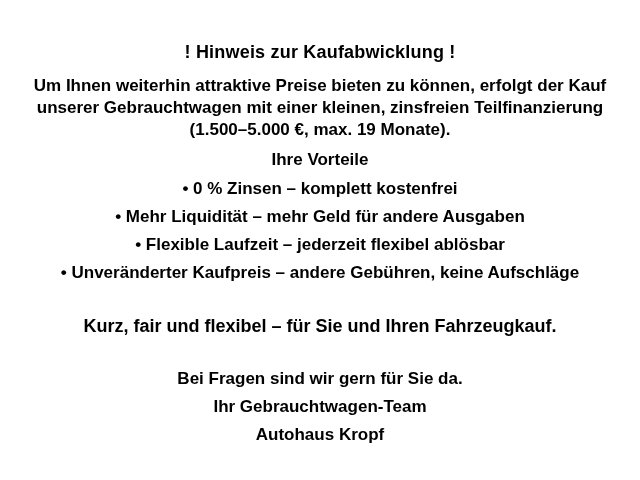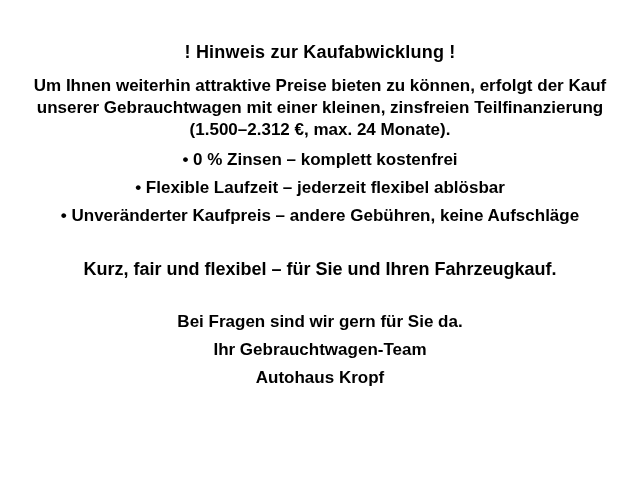--- a/index.html
+++ b/index.html
@@ -58,25 +58,27 @@
     margin: 0 0 8px 0;
   }
 </style>
 </head>
 <body>
 
 <div class="page">
 
   <div class="title">! Hinweis zur Kaufabwicklung !</div>
 
-  <div class="intro">Um Ihnen weiterhin attraktive Preise bieten zu können, erfolgt der Kauf unserer Gebrauchtwagen mit einer kleinen, zinsfreien Teilfinanzierung (1.500–2.312 €, max. 24 Monate).</div>
+  <div class="intro">Um Ihnen weiterhin attraktive Preise bieten zu können, erfolgt der Kauf unserer Gebrauchtwagen mit einer kleinen, zinsfreien Teilfinanzierung (1.500–5.000 €, max. 19 Monate).</div>
 
+  <div class="benefits-heading">Ihre Vorteile</div>
 
   <div>
     <div class="benefit">• 0 % Zinsen – komplett kostenfrei</div>
+    <div class="benefit">• Mehr Liquidität – mehr Geld für andere Ausgaben</div>
     <div class="benefit">• Flexible Laufzeit – jederzeit flexibel ablösbar</div>
     <div class="benefit">• Unveränderter Kaufpreis – andere Gebühren, keine Aufschläge</div>
   </div>
 
   <div class="summary">Kurz, fair und flexibel – für Sie und Ihren Fahrzeugkauf.</div>
 
   <div class="closing">
     <div class="closing-line">Bei Fragen sind wir gern für Sie da.</div>
     <div class="closing-line">Ihr Gebrauchtwagen-Team</div>
     <div class="closing-line">Autohaus Kropf</div>

